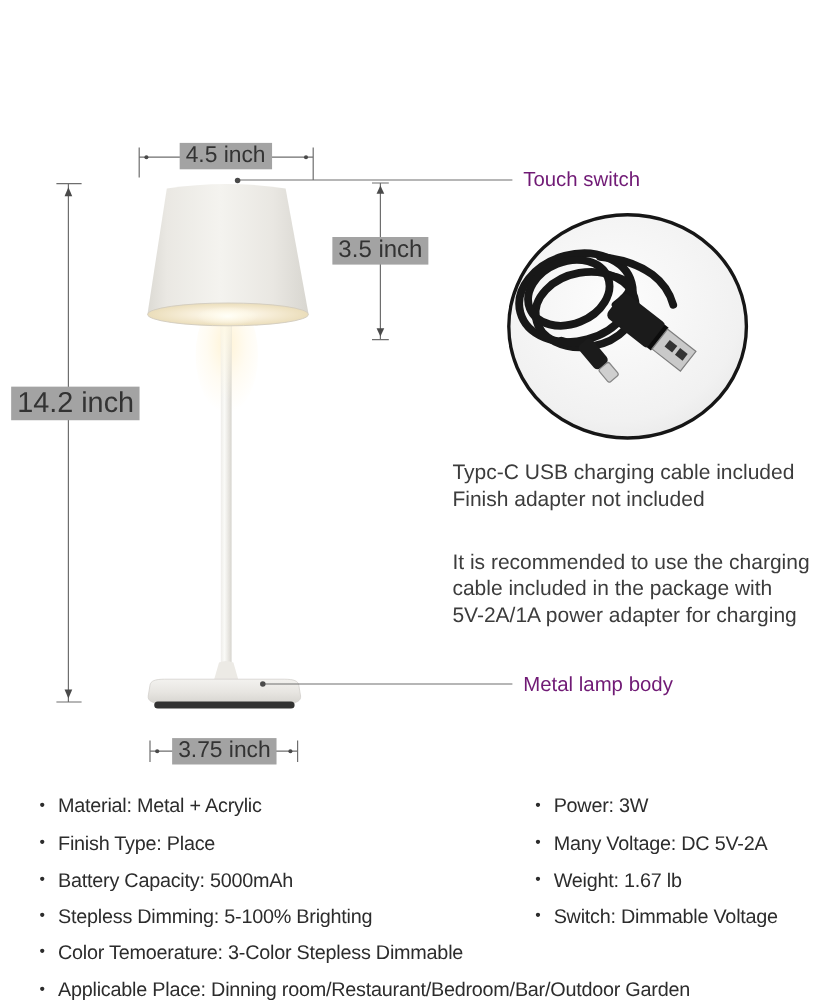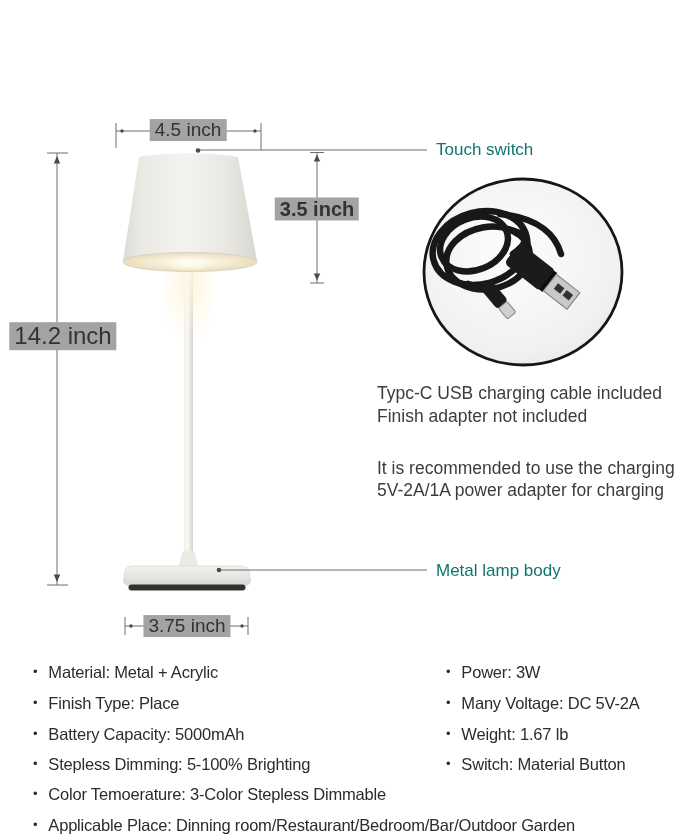--- a/index.html
+++ b/index.html
@@ -16,21 +16,21 @@
       white-space:nowrap;letter-spacing:-.5px;transform:scaleX(.70);transform-origin:left top;}
   .banner-subtitle{position:absolute;left:98px;top:59px;font-size:27px;font-weight:bold;color:#ffffff;
       white-space:nowrap;letter-spacing:-.3px;transform:scaleX(.73);transform-origin:left top;}
 
   
   svg.diagram{position:absolute;left:0;top:0;width:679px;height:837px;}
 
   
   .dim-label{position:absolute;transform:translate(-50%,-50%);background:#a3a3a3;color:#333333;
       white-space:nowrap;padding:0 5px;line-height:1.15;}
-  .side-label{position:absolute;transform:translateY(-50%);color:#0f766e;font-size:17px;white-space:nowrap;}
+  .side-label{position:absolute;transform:translateY(-50%);color:#701a75;font-size:17px;white-space:nowrap;}
   .note{position:absolute;color:#3c3c3c;font-size:17.5px;}
   .note-cable{left:377px;top:382px;line-height:23px;}
   .note-adapter{left:377px;top:457px;line-height:22px;}
 
   
   .spec-row{position:absolute;display:flex;align-items:baseline;white-space:nowrap;
       color:#2c2c2c;font-size:16.5px;letter-spacing:-.2px;}
   .spec-bullet{font-size:13px;margin-right:11px;position:relative;top:-2px;color:#2c2c2c;}
 </style>
 </head>
@@ -146,33 +146,34 @@
         </g>
         <g transform="translate(486,285) rotate(50)">
           <rect x="0" y="-7" width="26" height="14" rx="4" fill="#1b1b1b"></rect>
           <rect x="26" y="-5.5" width="14" height="11" rx="2" fill="#cfcfcf" stroke="#868686" stroke-width="1"></rect>
         </g>
       </g>
     </g>
   </svg>
 
   <div class="dim-label" style="left:188px;top:130px;font-size:19px;">4.5 inch</div>
-  <div class="dim-label" style="left:317px;top:209px;font-size:20px;font-weight:bold;">3.5 inch</div>
+  <div class="dim-label" style="left:317px;top:209px;font-size:20px;">3.5 inch</div>
   <div class="dim-label" style="left:63px;top:336px;font-size:24px;">14.2 inch</div>
   <div class="dim-label" style="left:187px;top:626px;font-size:19px;">3.75 inch</div>
 
   <div class="side-label" style="left:436px;top:150px;">Touch switch</div>
   <div class="side-label" style="left:436px;top:571px;">Metal lamp body</div>
 
   <div class="note note-cable">
     <div>Typc-C USB charging cable included</div>
     <div>Finish adapter not included</div>
   </div>
   <div class="note note-adapter">
     <div>It is recommended to use the charging</div>
+    <div>cable included in the package with</div>
     <div>5V-2A/1A power adapter for charging</div>
   </div>
 
   <div class="spec-row" style="left:33px;top:663px;">
     <span class="spec-bullet">•</span>
     <span>Material: Metal + Acrylic</span>
   </div>
   <div class="spec-row" style="left:33px;top:694px;">
     <span class="spec-bullet">•</span>
     <span>Finish Type: Place</span>
@@ -201,16 +202,16 @@
   <div class="spec-row" style="left:446px;top:694px;">
     <span class="spec-bullet">•</span>
     <span>Many Voltage: DC 5V-2A</span>
   </div>
   <div class="spec-row" style="left:446px;top:725px;">
     <span class="spec-bullet">•</span>
     <span>Weight: 1.67 lb</span>
   </div>
   <div class="spec-row" style="left:446px;top:755px;">
     <span class="spec-bullet">•</span>
-    <span>Switch: Material Button</span>
+    <span>Switch: Dimmable Voltage</span>
   </div>
 
 </div>
 
 </body></html>

